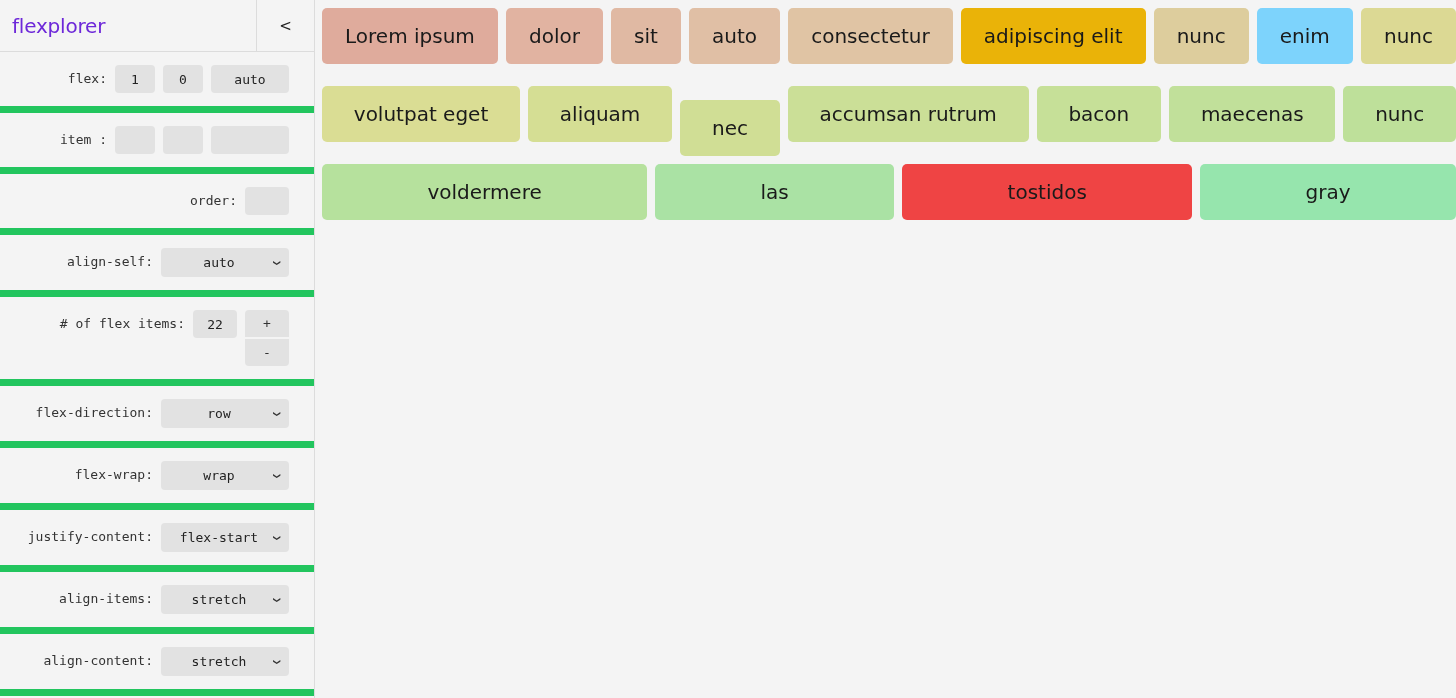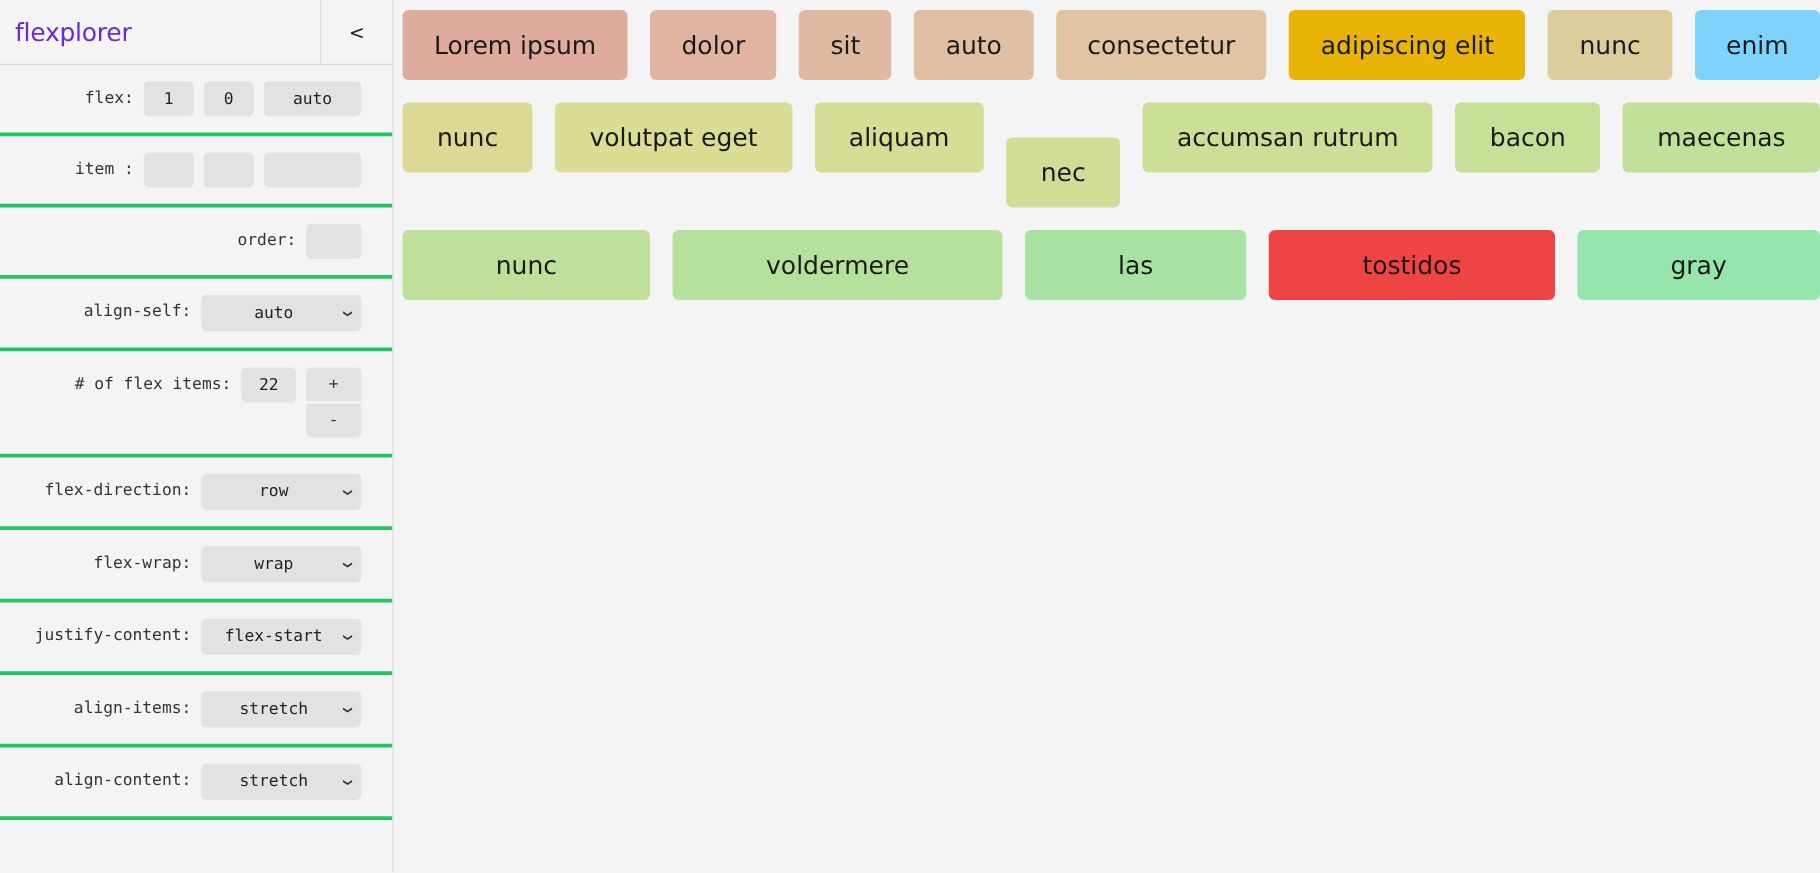--- a/index.html
+++ b/index.html
@@ -51,21 +51,21 @@
     font-size: 15px;
     color: #222;
     font-family: "DejaVu Sans", sans-serif;
     display: flex;
     align-items: center;
     justify-content: center;
     padding: 0;
   }
 
   .row {
-    border-bottom: 3px solid #22c55e;
+    border-bottom: 7px solid #22c55e;
     padding: 13px 25px 13px 0;
     display: flex;
     align-items: flex-start;
     justify-content: flex-end;
     gap: 8px;
   }
   .row-label {
     font-size: 13px;
     color: #333;
     line-height: 28px;
@@ -146,23 +146,23 @@
     height: 698px;
     background: #f4f4f4;
     overflow: hidden;
     padding: 8px 0 0 7px;
   }
   #flex-container {
     display: flex;
     flex-direction: row;
     flex-wrap: wrap;
     justify-content: flex-start;
-    align-items: flex-start;
+    align-items: center;
     align-content: stretch;
-    gap: 18px;
+    gap: 8px;
     width: 1134px;
     height: 192px;
   }
   .flex-item {
     flex: 1 0 auto;
     border-radius: 5px;
     display: flex;
     align-items: center;
     justify-content: center;
     font-family: "DejaVu Sans", sans-serif;

